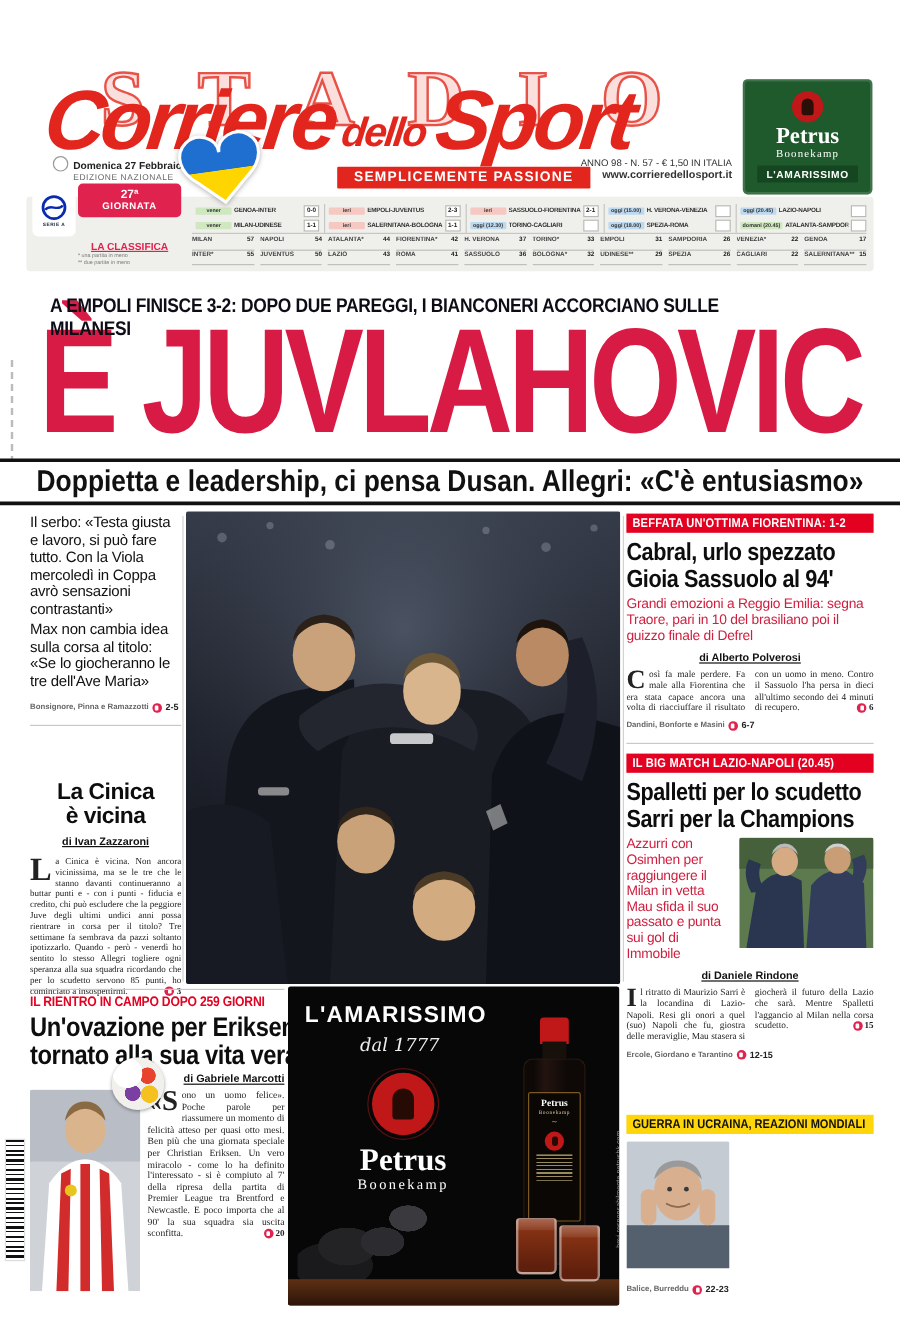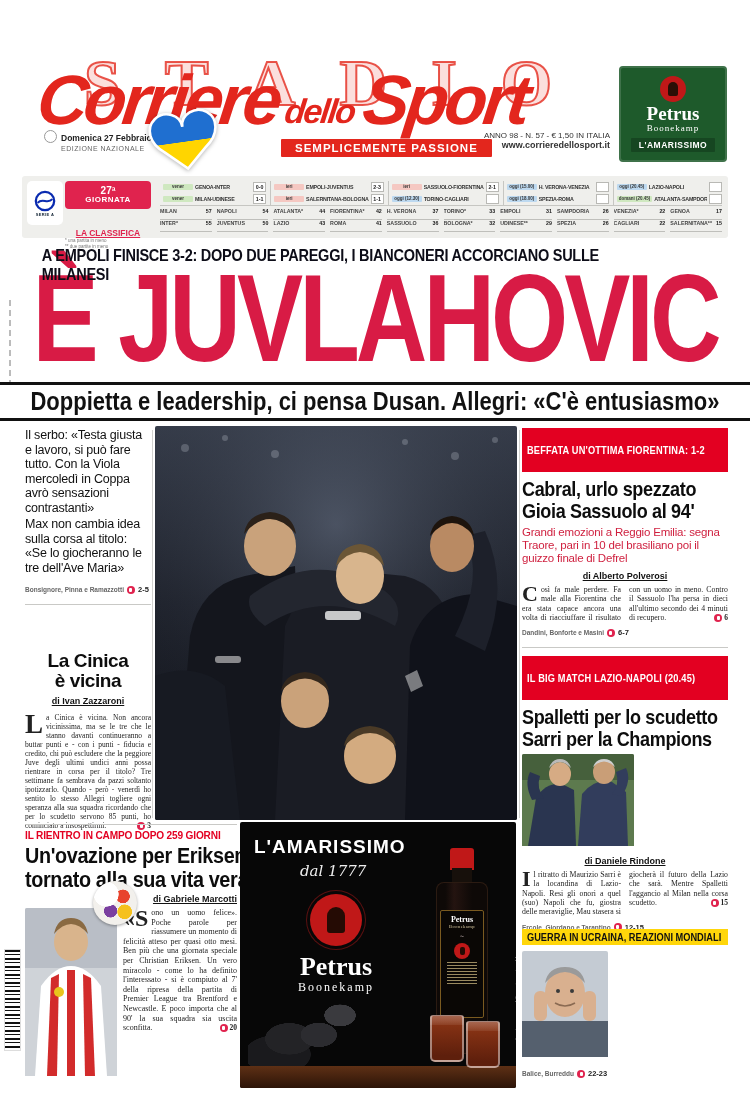--- a/index.html
+++ b/index.html
@@ -38,22 +38,22 @@
     box-shadow:inset 0 0 0 2px rgba(255,255,255,.15);}
   .petrusbox .emb{width:26px;height:26px;border-radius:50%;background:#c01818;
     display:flex;align-items:center;justify-content:center;margin-bottom:2px;}
   .petrusbox .emb span{width:10px;height:14px;background:#2a0f06;border-radius:5px 5px 2px 2px;display:block;}
   .petrusbox .nm{font-family:"Liberation Serif",serif;font-weight:bold;color:#fff;font-size:19px;line-height:1;}
   .petrusbox .nm2{font-family:"Liberation Serif",serif;color:#fff;font-size:9px;letter-spacing:1px;line-height:1.2;}
   .petrusbox .tg{margin-top:5px;background:#164621;color:#fff;font-weight:bold;font-size:8.5px;
     letter-spacing:.5px;padding:2px 8px;border-radius:1px;}
 
   
-  .scorebar{left:22px;top:176px;width:706px;height:62px;background:#efefec;border-radius:3px;
-    display:flex;align-items:flex-start;padding:4px;box-sizing:border-box;z-index:2;}
+  .scorebar{left:22px;top:164px;width:706px;height:62px;background:#efefec;border-radius:3px;
+    display:flex;align-items:flex-end;padding:4px;box-sizing:border-box;z-index:2;}
   .sb-left{width:132px;display:flex;flex-wrap:wrap;align-content:flex-start;}
   .seriea{width:36px;height:44px;background:#fff;border-radius:5px;margin:1px 2px 1px 1px;
     display:flex;flex-direction:column;align-items:center;justify-content:center;}
   .seriea .txt{font-size:4px;font-weight:bold;color:#123;letter-spacing:.4px;}
   .roundbox{width:86px;height:28px;background:#e0234e;border-radius:4px;color:#fff;margin-top:1px;
     display:flex;flex-direction:column;align-items:center;justify-content:center;line-height:1;}
   .roundbox .r1{font-size:10px;font-weight:bold;}
   .roundbox .r2{font-size:8px;font-weight:bold;letter-spacing:.5px;}
   .classif{width:86px;text-align:center;color:#e0234e;font-weight:bold;font-size:8.5px;
     text-decoration:underline;margin-left:39px;margin-top:2px;}
@@ -99,21 +99,21 @@
   .dropcap{float:left;font-family:"Liberation Serif",serif;font-weight:bold;font-size:27px;line-height:22px;
     padding-right:3px;color:#222;}
   .endpg{display:inline-flex;align-items:center;gap:2px;float:right;}
 
   
   .mainphoto{left:155px;top:426px;width:362px;height:394px;border-radius:2px;overflow:hidden;}
 
   
   .rightcol{left:522px;top:428px;width:206px;}
   .redbar{background:#e30021;color:#fff;font-weight:bold;font-size:10.5px;letter-spacing:.2px;
-    padding:16px 5px;white-space:nowrap;}
+    padding:2px 5px;white-space:nowrap;}
   .yellowbar{background:#ffd60a;color:#111;font-weight:bold;font-size:10.5px;padding:2px 5px;white-space:nowrap;}
   .hl{font-weight:bold;color:#0d0d0d;letter-spacing:-.4px;margin-top:46px;}
   .hl div{white-space:nowrap;}
   .hl20{font-size:20.5px;line-height:21.5px;margin:6px 0 5px;}
   .deckrow{display:flex;gap:5px;}
   .deck{flex:1;color:#cf1f3e;font-weight:normal;font-size:11.5px;line-height:13px;letter-spacing:-.2px;}
   .sidephoto{flex:none;border-radius:2px;overflow:hidden;}
   .author{text-align:center;font-weight:bold;font-size:9px;text-decoration:underline;margin:6px 0 4px;}
   .body2col{column-count:2;column-gap:8px;font-family:"Liberation Serif",serif;font-size:7.8px;
     line-height:9.3px;text-align:justify;color:#222;}
@@ -515,20 +515,21 @@
 
   <div class="divh"></div>
 
   <div>
     <div class="redbar"><span class="condL">IL BIG MATCH LAZIO-NAPOLI (20.45)</span></div>
     <div class="hl hl20">
       <div><span class="condL">Spalletti per lo scudetto</span></div>
       <div><span class="condL">Sarri per la Champions</span></div>
     </div>
     <div class="deckrow">
+      <div class="deck">Azzurri con Osimhen per raggiungere il Milan in vetta Mau sfida il suo passato e punta sui gol di Immobile</div>
       <div class="sidephoto">
         <svg width="112" height="92" viewBox="0 0 112 92">
           <rect width="112" height="92" fill="#5d7a4e"></rect>
           <rect width="112" height="26" fill="#46603c"></rect>
           <path d="M6 92 L14 44 Q24 28 40 30 L52 36 L54 92 Z" fill="#2a3550"></path>
           <path d="M56 92 L60 40 Q72 24 90 28 L104 38 L106 92 Z" fill="#323d5c"></path>
           <path d="M10 46 Q2 30 8 18 L18 22 Q14 34 22 44Z" fill="#2a3550"></path>
           <path d="M100 42 Q110 26 104 14 L94 18 Q98 30 90 40Z" fill="#323d5c"></path>
           <ellipse cx="38" cy="20" rx="11" ry="12" fill="#d6ab84"></ellipse>
           <path d="M27 14 Q38 2 49 14 Q46 5 38 5 Q30 5 27 14Z" fill="#b9b9b9"></path>

